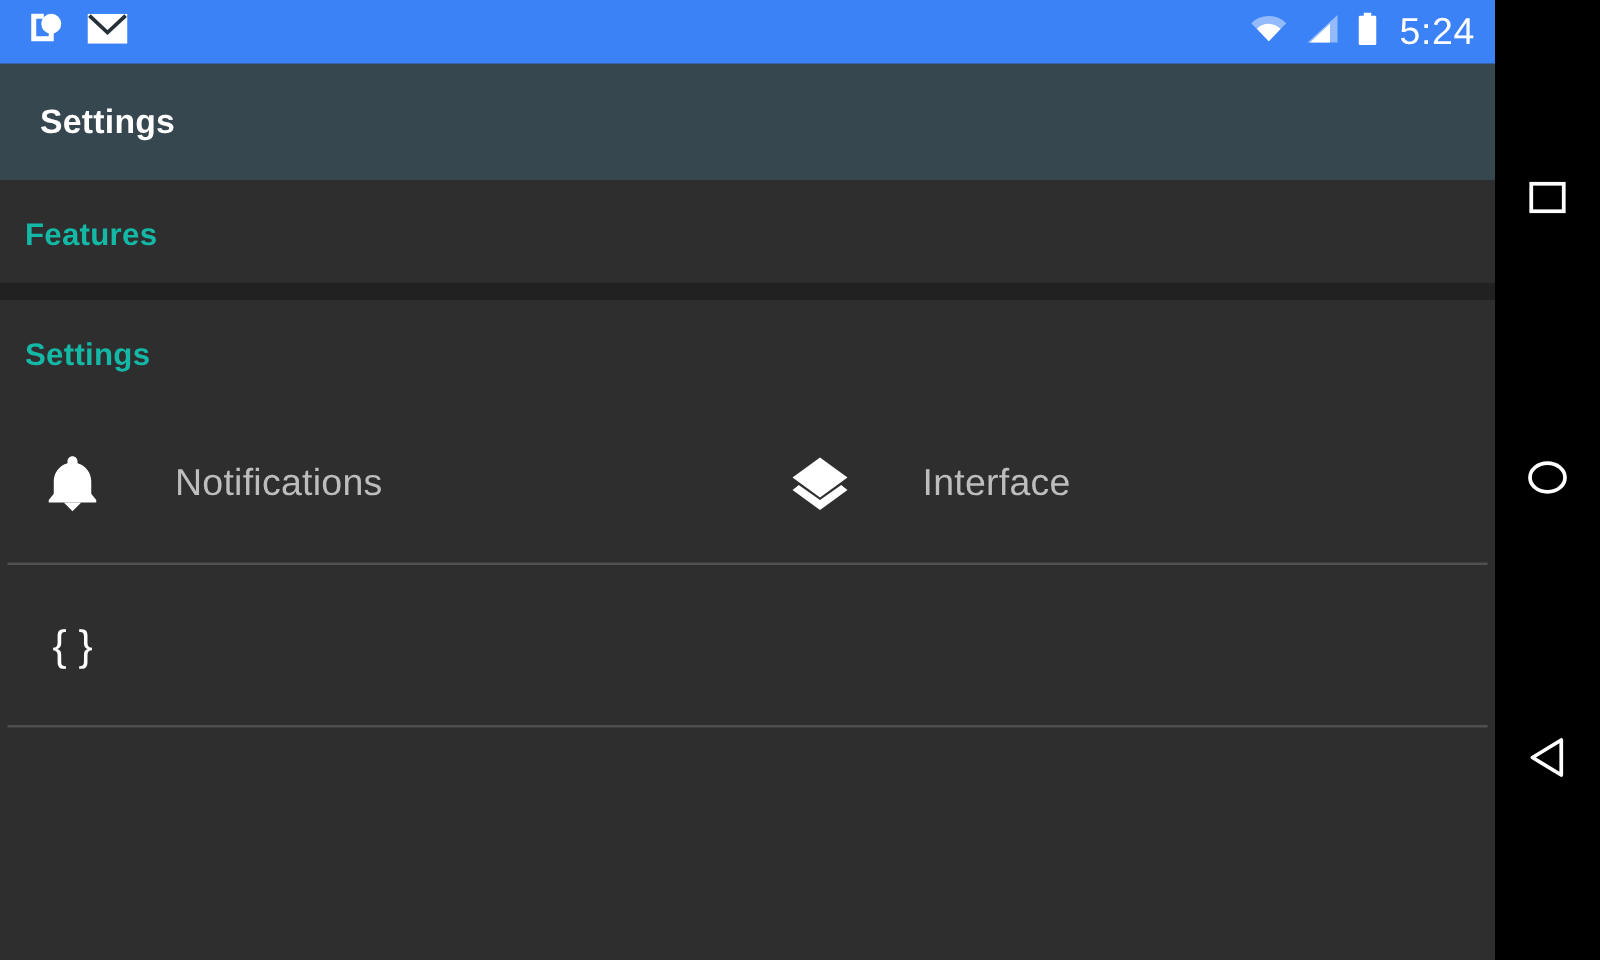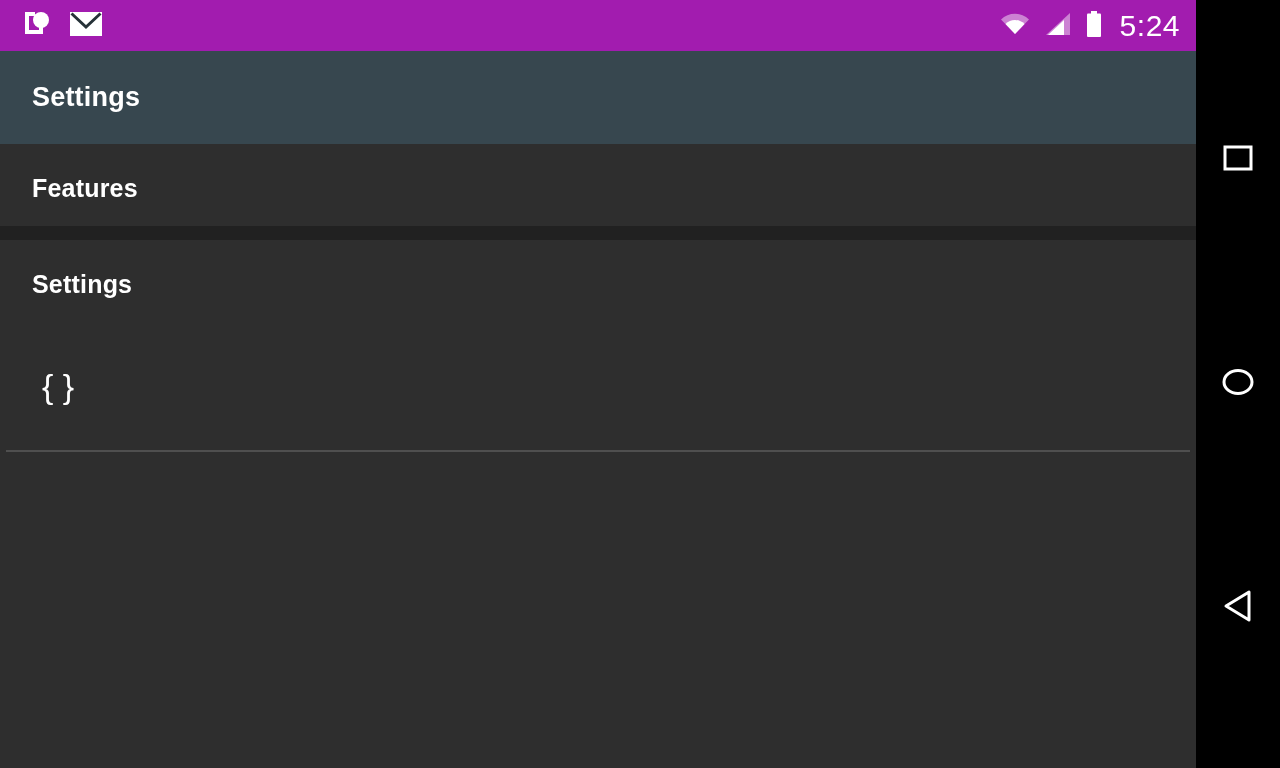--- a/index.html
+++ b/index.html
@@ -15,21 +15,21 @@
     position:absolute; left:0; top:0;
     width:1196px; height:768px;
     background:#303030;
     overflow:hidden;
   }
 
   
   #status-bar {
     position:absolute; left:0; top:0;
     width:1196px; height:51px;
-    background:#a21caf;
+    background:#3b82f6;
     display:flex; align-items:center;
   }
   #status-left { display:flex; align-items:center; gap:18px; padding-left:22px; }
   #status-right {
     margin-left:auto; display:flex; align-items:center; gap:14px; padding-right:16px;
   }
   #clock {
     color:#ffffff; font-size:30px; font-weight:400; letter-spacing:.5px;
     line-height:1; padding-left:4px;
   }
@@ -45,24 +45,24 @@
     color:#ffffff; font-size:27px; font-weight:700; padding-left:32px; letter-spacing:.2px;
   }
 
   
   #content { position:absolute; left:0; top:144px; width:1196px; bottom:0; background:#2e2e2e; }
 
   .section { background:#2e2e2e; position:relative; }
   .section-gap { height:14px; background:#212121; }
 
   .section-header {
-    color:#ffffff;
+    color:#14b8a6;
     font-size:25px;
     font-weight:700;
-    padding:30px 0 0 32px;
+    padding:30px 0 0 20px;
     height:82px;
     letter-spacing:.2px;
   }
 
   .row { display:flex; height:130px; position:relative; }
 
   .cell {
     flex:1 1 50%;
     display:flex; align-items:center;
     padding-left:32px;
@@ -152,20 +152,42 @@
     <div class="section">
       <div class="section-header">Features</div>
 
     </div>
 
     <div class="section-gap"></div>
 
     <div class="section">
       <div class="section-header">Settings</div>
 
+      <div class="row">
+        <div class="cell">
+          <span class="ic">
+            <svg width="42" height="46" viewBox="0 0 42 46">
+              <path d="M21 1 C18.8 1 17 2.8 17 5 V6.5 C10.5 8.3 6 14.2 6 21 V31 L2 36 V38 H40 V36 L36 31 V21 C36 14.2 31.5 8.3 25 6.5 V5 C25 2.8 23.2 1 21 1 Z" fill="#ffffff"></path>
+              <path d="M14 38 H28 L21 45 Z" fill="#ffffff"></path>
+            </svg>
+          </span>
+          <span class="lbl">Notifications</span>
+        </div>
+
+        <div class="cell">
+          <span class="ic">
+            <svg width="46" height="44" viewBox="0 0 46 44">
+              <path d="M23 1 L45 17 L23 33 L1 17 Z" fill="#ffffff"></path>
+              <path d="M23 43 L1 27 L6 23 L23 35 L40 23 L45 27 Z" fill="#ffffff"></path>
+            </svg>
+          </span>
+          <span class="lbl">Interface</span>
+        </div>
+        <div class="divider"></div>
+      </div>
 
       <div class="row">
         <div class="cell">
           <span class="ic">
             <svg width="48" height="44" viewBox="0 0 48 44">
               <text x="24" y="33" text-anchor="middle" fill="#ffffff" font-family="'Liberation Sans', sans-serif" font-size="34">{ }</text>
             </svg>
           </span>
         </div>
 

